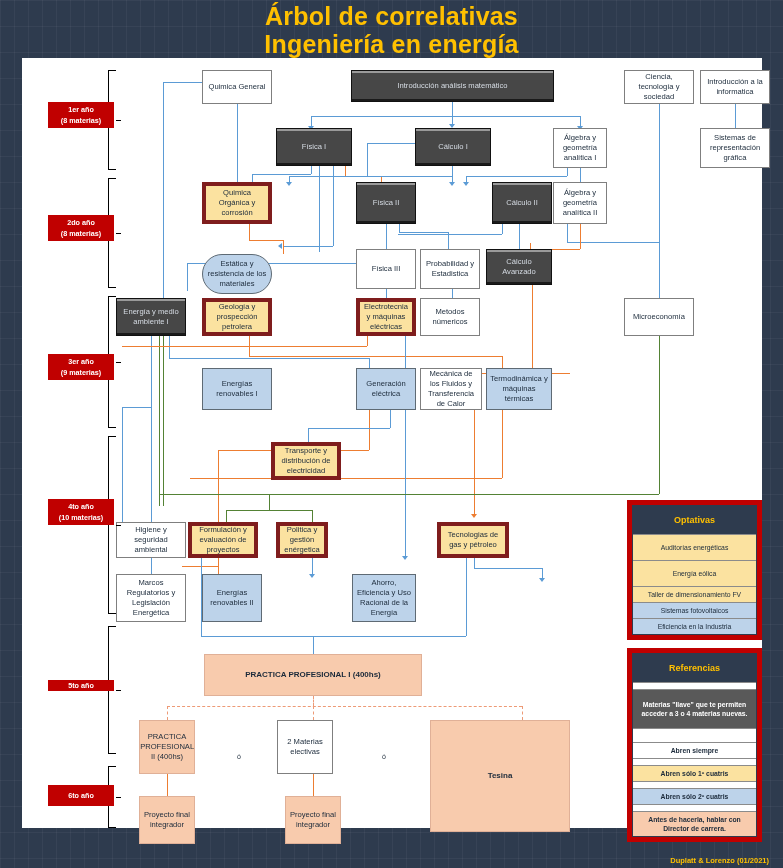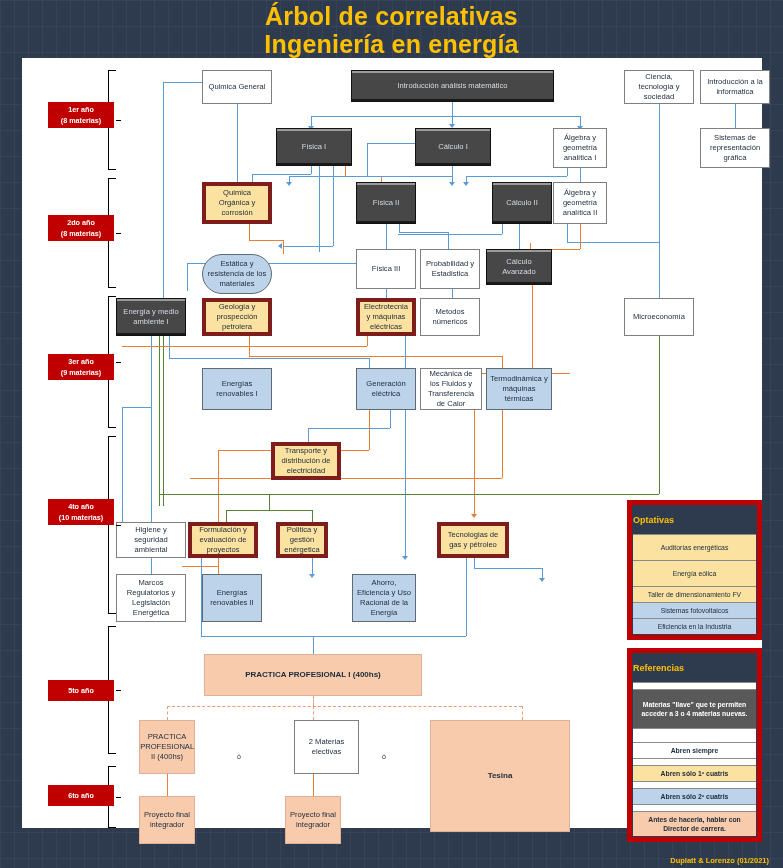--- a/index.html
+++ b/index.html
@@ -87,21 +87,21 @@
   .a-orange.down{ border-top:4px solid #ed7d31; }
   .a-green.down { border-top:4px solid #548235; }
   .a-blue.left  { border-right:4px solid #5b9bd5; }
 
   
   .legend-panel {
     position:absolute; background:#c00000; padding:5px; z-index:8;
   }
   .legend-inner { background:#ffffff; border:1px solid #2e3b4e; }
   .legend-head {
-    background:#2e3b4e; color:#ffc000; text-align:left;
+    background:#2e3b4e; color:#ffc000; text-align:center;
     font-weight:700; font-size:9px; padding:9px 0;
   }
   .legend-row {
     text-align:center; font-size:6.8px; line-height:9px; color:#1b2a3a;
     padding:3px 2px; border-top:1px solid #8b8b8b;
   }
   .lr-yellow { background:#fbe2a0; }
   .lr-blue   { background:#bdd3ea; }
   .lr-peach  { background:#f8cbad; }
   .lr-gray   { background:#595959; color:#ffffff; font-weight:700; padding:10px 4px; }
@@ -139,21 +139,21 @@
     <div>(8 materias)</div>
   </div>
   <div class="year-chip" style="top:296px;">
     <div>3er año</div>
     <div>(9 materias)</div>
   </div>
   <div class="year-chip" style="top:441px;">
     <div>4to año</div>
     <div>(10 materias)</div>
   </div>
-  <div class="year-chip" style="top:622px; padding:5px 0;">
+  <div class="year-chip" style="top:622px; padding:0 0;">
     <div>5to año</div>
   </div>
   <div class="year-chip" style="top:727px; padding:5px 0;">
     <div>6to año</div>
   </div>
 
   <div class="bracket" style="top:12px;  height:100px;"></div>
   <div class="bracket" style="top:120px; height:110px;"></div>
   <div class="bracket" style="top:238px; height:132px;"></div>
   <div class="bracket" style="top:378px; height:178px;"></div>
@@ -416,21 +416,21 @@
   <div class="node blue" style="left:180px; top:516px; width:60px; height:48px;">Energías renovables II</div>
 
 
   <div class="node blue" style="left:330px; top:516px; width:64px; height:48px;">Ahorro, Eficiencia y Uso Racional de la Energía</div>
 
 
   <div class="node peach bold" style="left:182px; top:596px; width:218px; height:42px;">PRACTICA PROFESIONAL I (400hs)</div>
 
   <div class="node peach" style="left:117px; top:662px; width:56px; height:54px;">PRACTICA PROFESIONAL II (400hs)</div>
 
-  <div class="node white" style="left:272px; top:662px; width:65px; height:54px;">2 Materias electivas</div>
+  <div class="node white" style="left:255px; top:662px; width:56px; height:54px;">2 Materias electivas</div>
 
   <div class="node peach bold" style="left:408px; top:662px; width:140px; height:112px;">Tesina</div>
 
   <div class="node peach" style="left:117px; top:738px; width:56px; height:48px;">Proyecto final integrador</div>
 
   <div class="node peach" style="left:263px; top:738px; width:56px; height:48px;">Proyecto final integrador</div>
 
   <div class="or-label" style="left:215px; top:695px;">ó</div>
   <div class="or-label" style="left:360px; top:695px;">ó</div>
 

